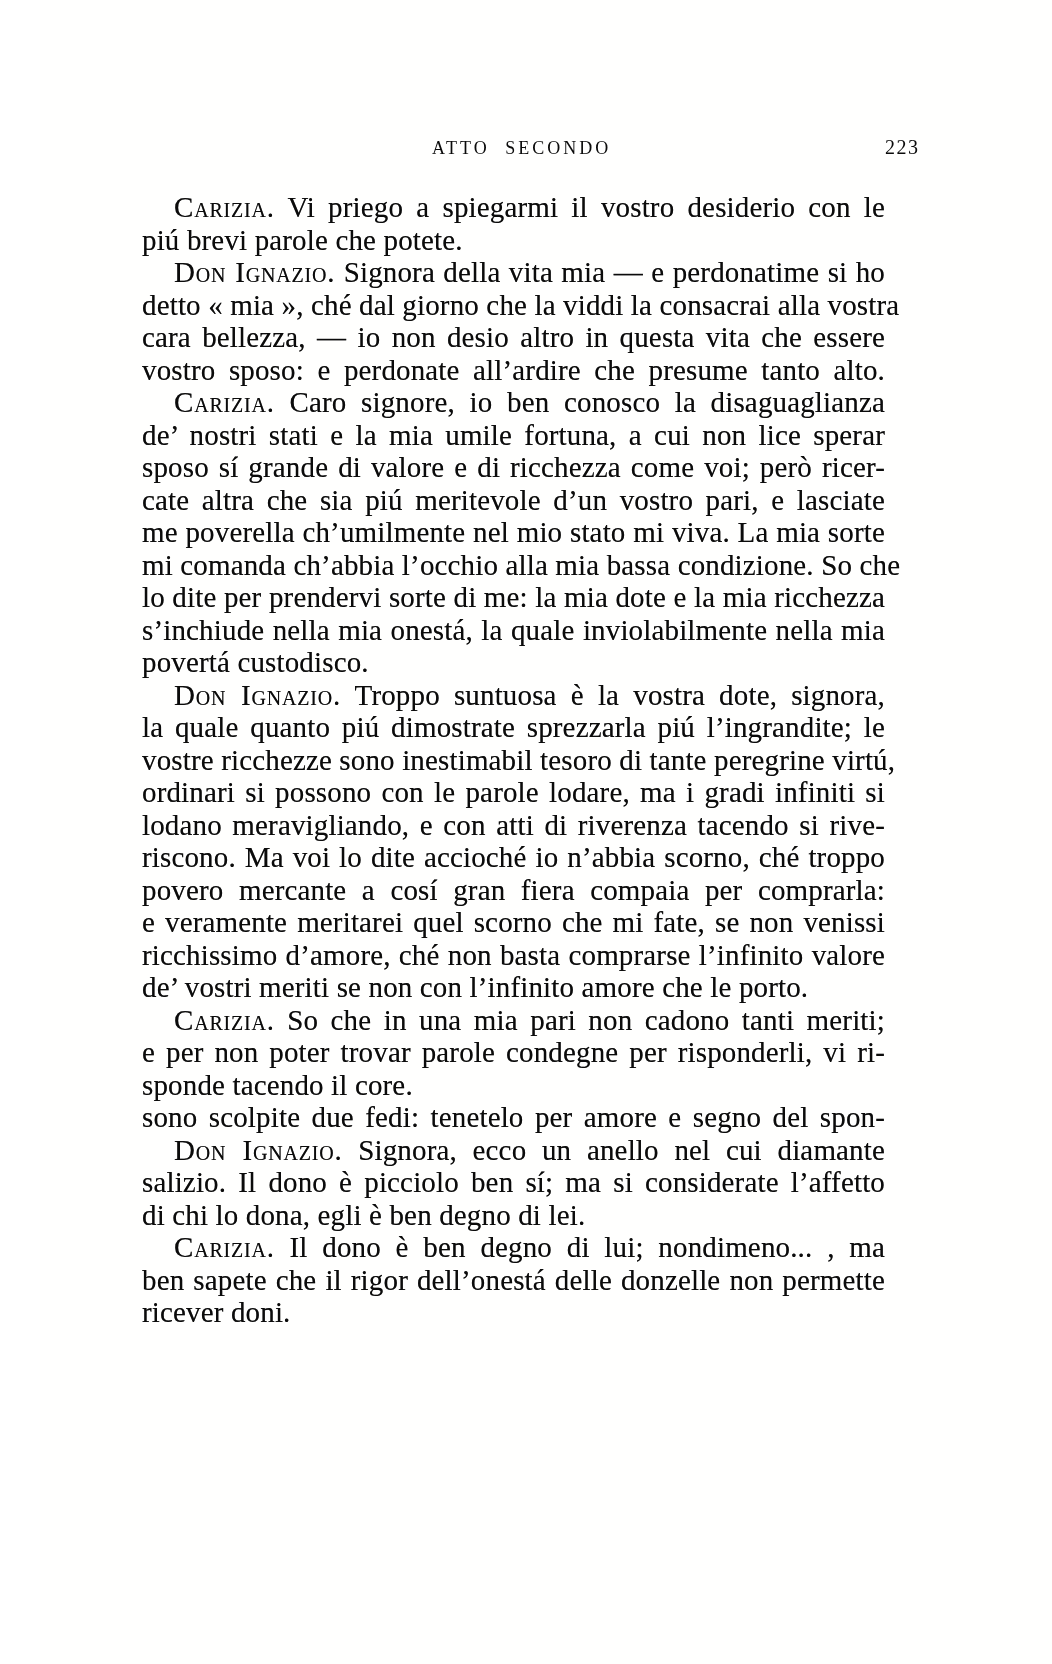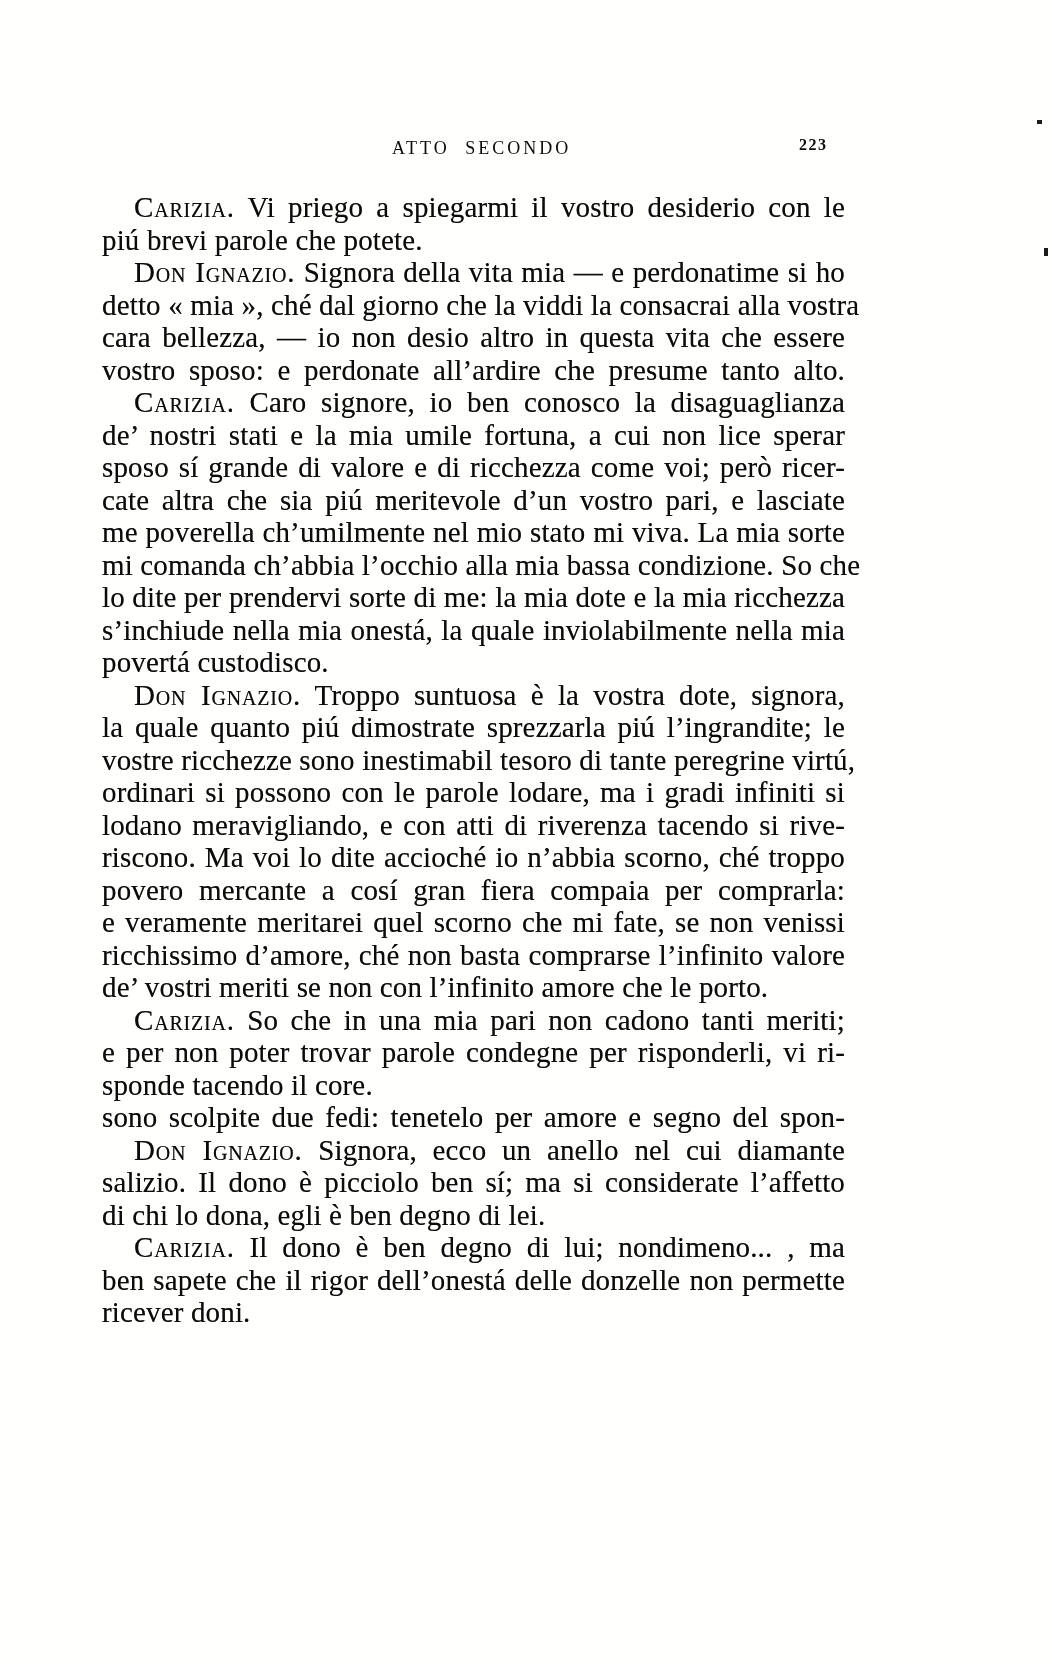--- a/index.html
+++ b/index.html
@@ -12,37 +12,37 @@
     background: #ffffff;
     font-family: "Liberation Serif", "DejaVu Serif", serif;
     color: #0b0b0b;
     position: relative;
     overflow: hidden;
   }
   .page {
     position: absolute;
     inset: 0;
     background: #fffffe;
+    margin-left: 40px;
   }
   .head-title {
     position: absolute;
     left: 392px;
     top: 138px;
     font-size: 18px;
     letter-spacing: 3px;
     word-spacing: 8px;
     white-space: nowrap;
   }
   .page-num {
     position: absolute;
-    left: 799px;
+    left: 845px;
     top: 136px;
-    font-size: 16px;
+    font-size: 20px;
     letter-spacing: 1.5px;
-    font-weight: bold;
   }
   .text-block {
     position: absolute;
     left: 102px;
     top: 191px;
     width: 743px;
   }
   .line {
     font-size: 29px;
     line-height: 32.5px;

